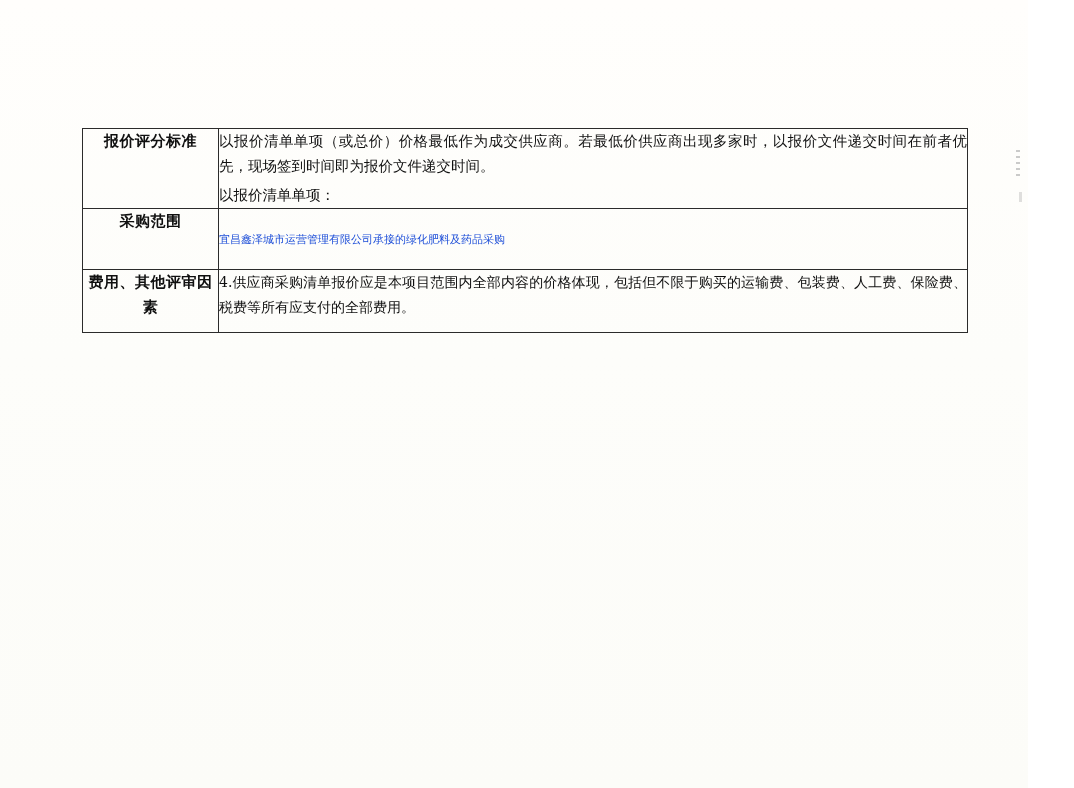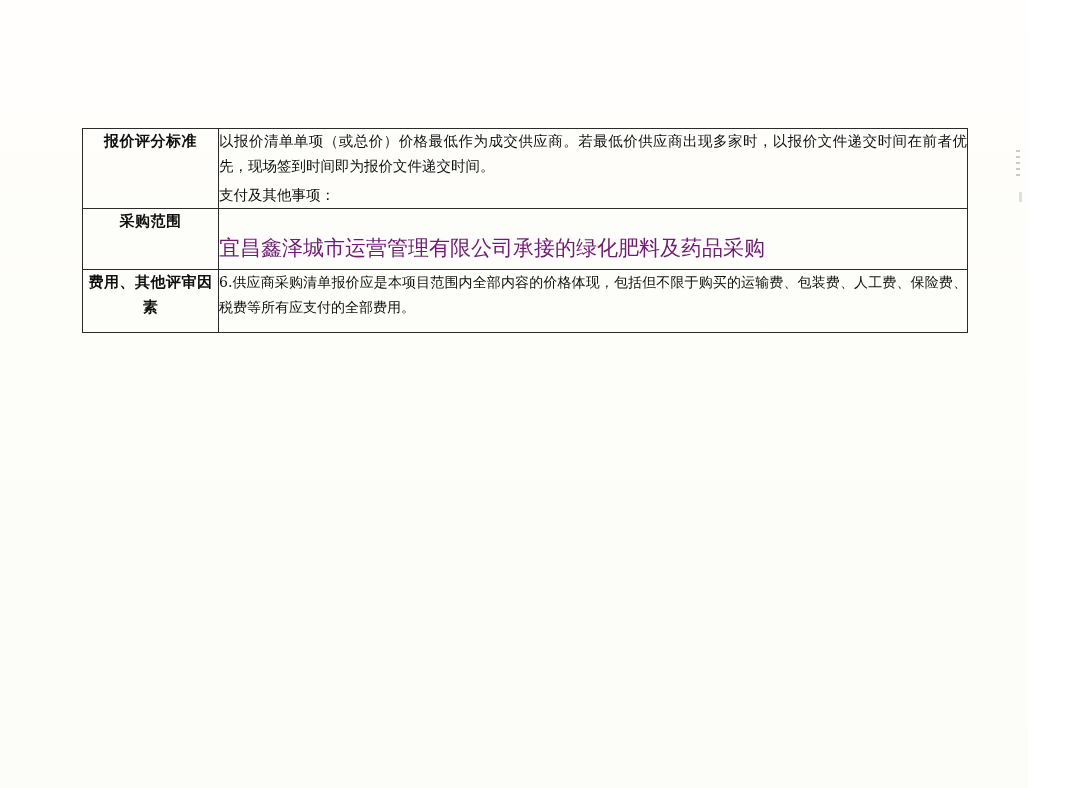--- a/index.html
+++ b/index.html
@@ -65,23 +65,23 @@
   .row-criteria .content-cell { height: 78px; }
   .row-scope .content-cell { height: 60px; }
   .row-fees .content-cell { height: 62px; }
 
   .para {
     margin: 0 0 4px 0;
   }
   .para:last-child { margin-bottom: 0; }
 
   .scope-text {
-    font-size: 21px;
+    font-size: 11px;
     line-height: 1.7;
-    color: #701a75;
+    color: #1d4ed8;
     padding-top: 22px;
   }
   .fees-text {
     font-size: 14px;
     line-height: 1.8;
     color: #0f0f0f;
   }
   
   .edge-mark {
     position: absolute;
@@ -113,30 +113,30 @@
   <div class="scan-tint"></div>
   <div class="edge-mark"></div>
   <div class="edge-mark2"></div>
 
   <table class="doc-table">
     <tbody>
         <tr class="row-criteria">
       <td class="label-cell">报价评分标准</td>
       <td class="content-cell">
         <p class="para">以报价清单单项（或总价）价格最低作为成交供应商。若最低价供应商出现多家时，以报价文件递交时间在前者优先，现场签到时间即为报价文件递交时间。</p>
-        <p class="para">支付及其他事项：</p>
+        <p class="para">以报价清单单项：</p>
       </td>
     </tr>
     <tr class="row-scope">
       <td class="label-cell">采购范围</td>
       <td class="content-cell">
         <p class="para scope-text">宜昌鑫泽城市运营管理有限公司承接的绿化肥料及药品采购</p>
       </td>
     </tr>
     <tr class="row-fees">
       <td class="label-cell">费用、其他评审因素</td>
       <td class="content-cell">
-        <p class="para fees-text">6.供应商采购清单报价应是本项目范围内全部内容的价格体现，包括但不限于购买的运输费、包装费、人工费、保险费、税费等所有应支付的全部费用。</p>
+        <p class="para fees-text">4.供应商采购清单报价应是本项目范围内全部内容的价格体现，包括但不限于购买的运输费、包装费、人工费、保险费、税费等所有应支付的全部费用。</p>
       </td>
     </tr>
   </tbody>
     </table>
 </div>
 
 </body></html>

